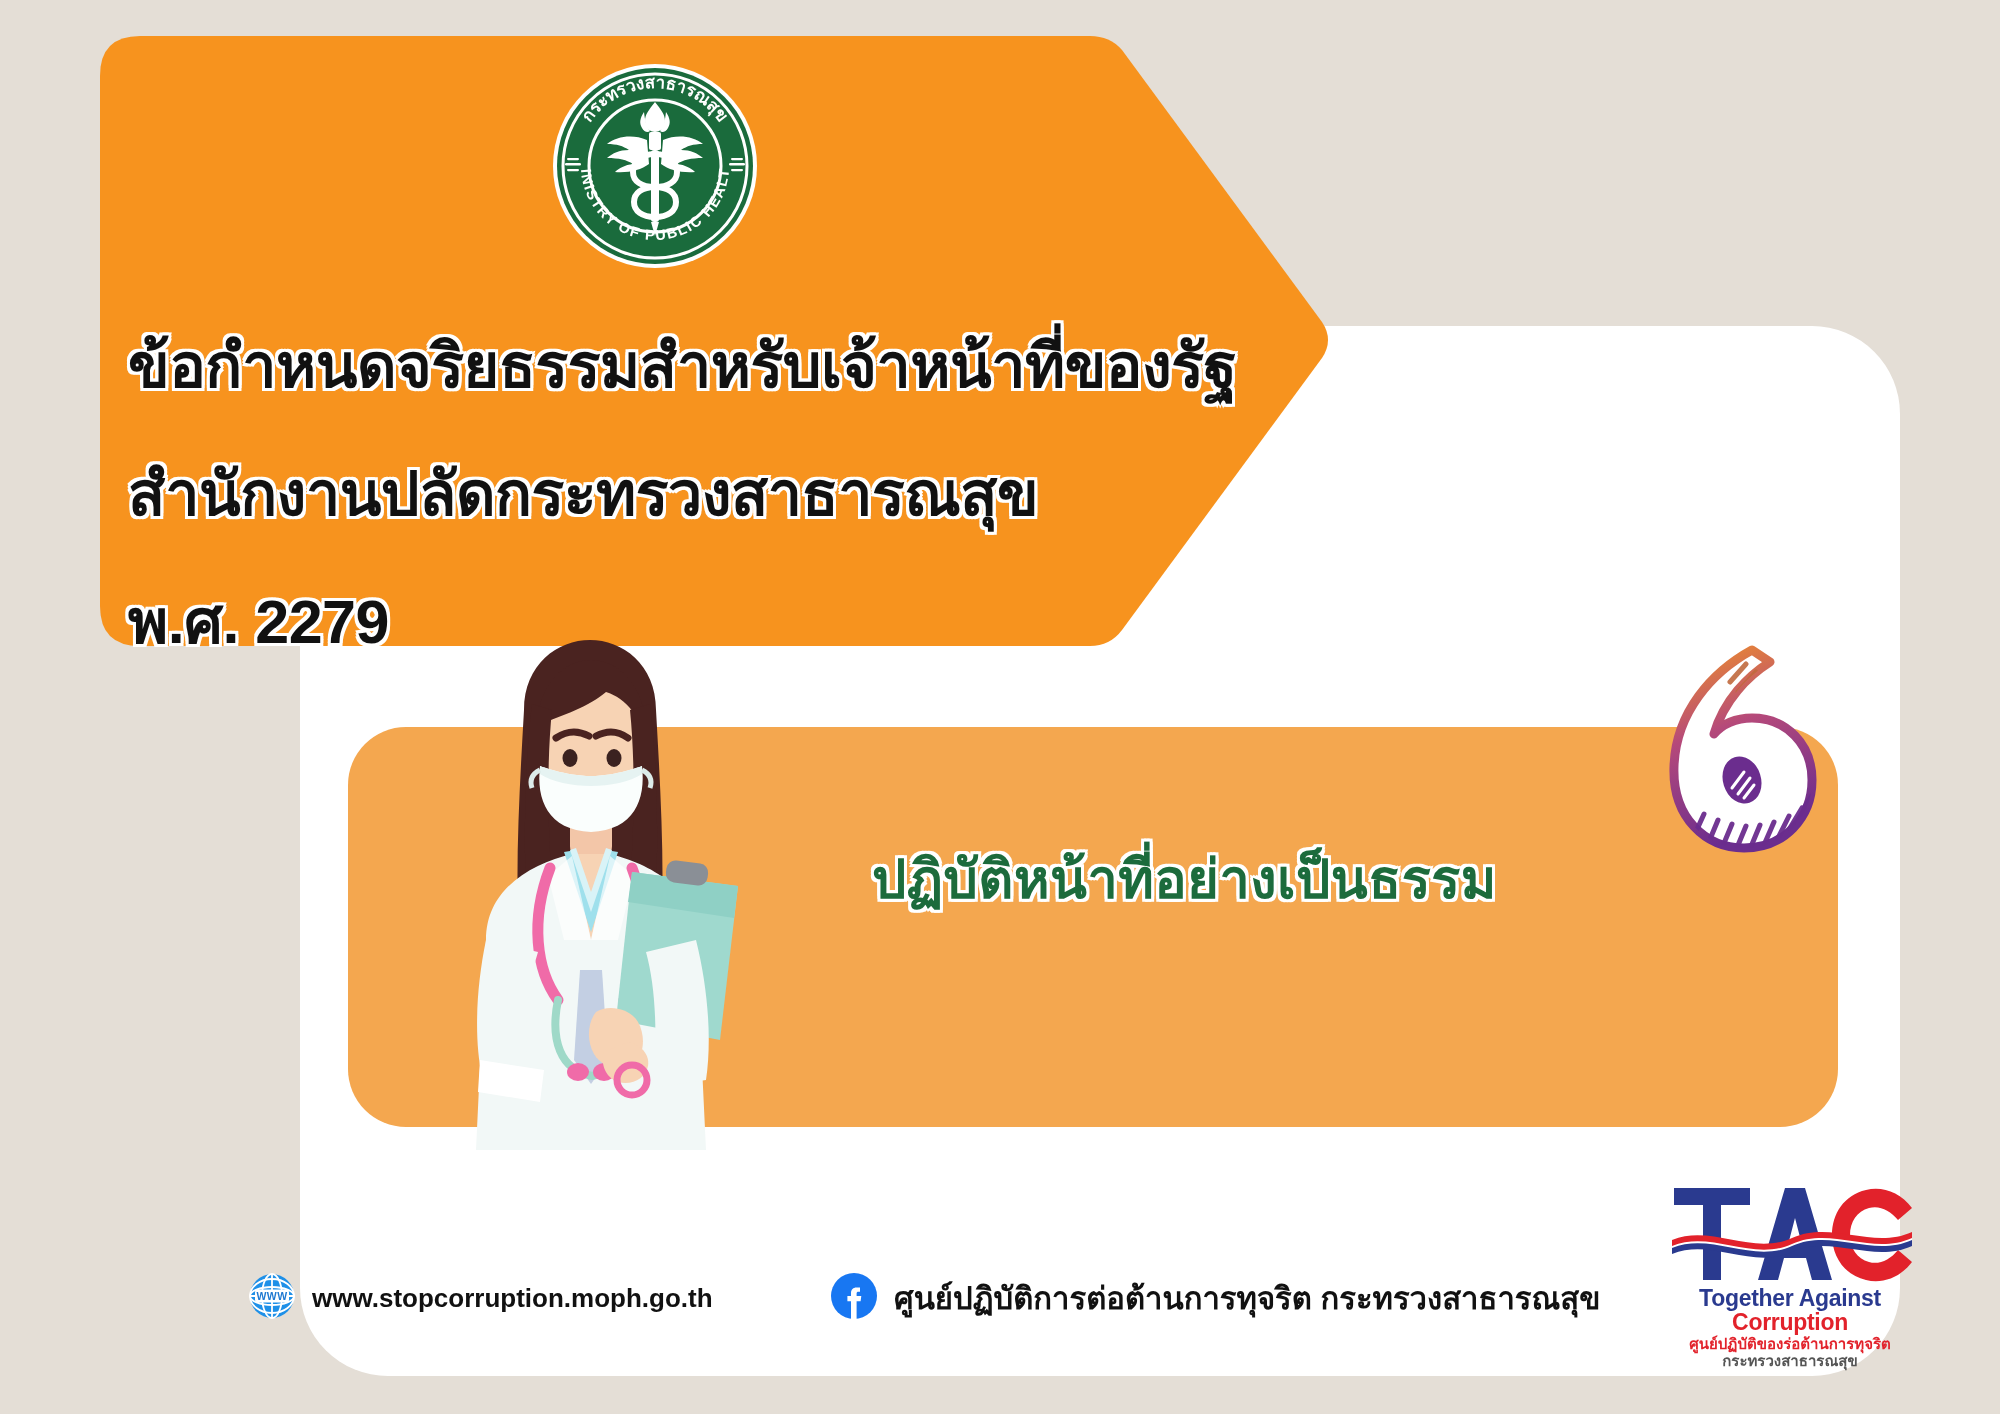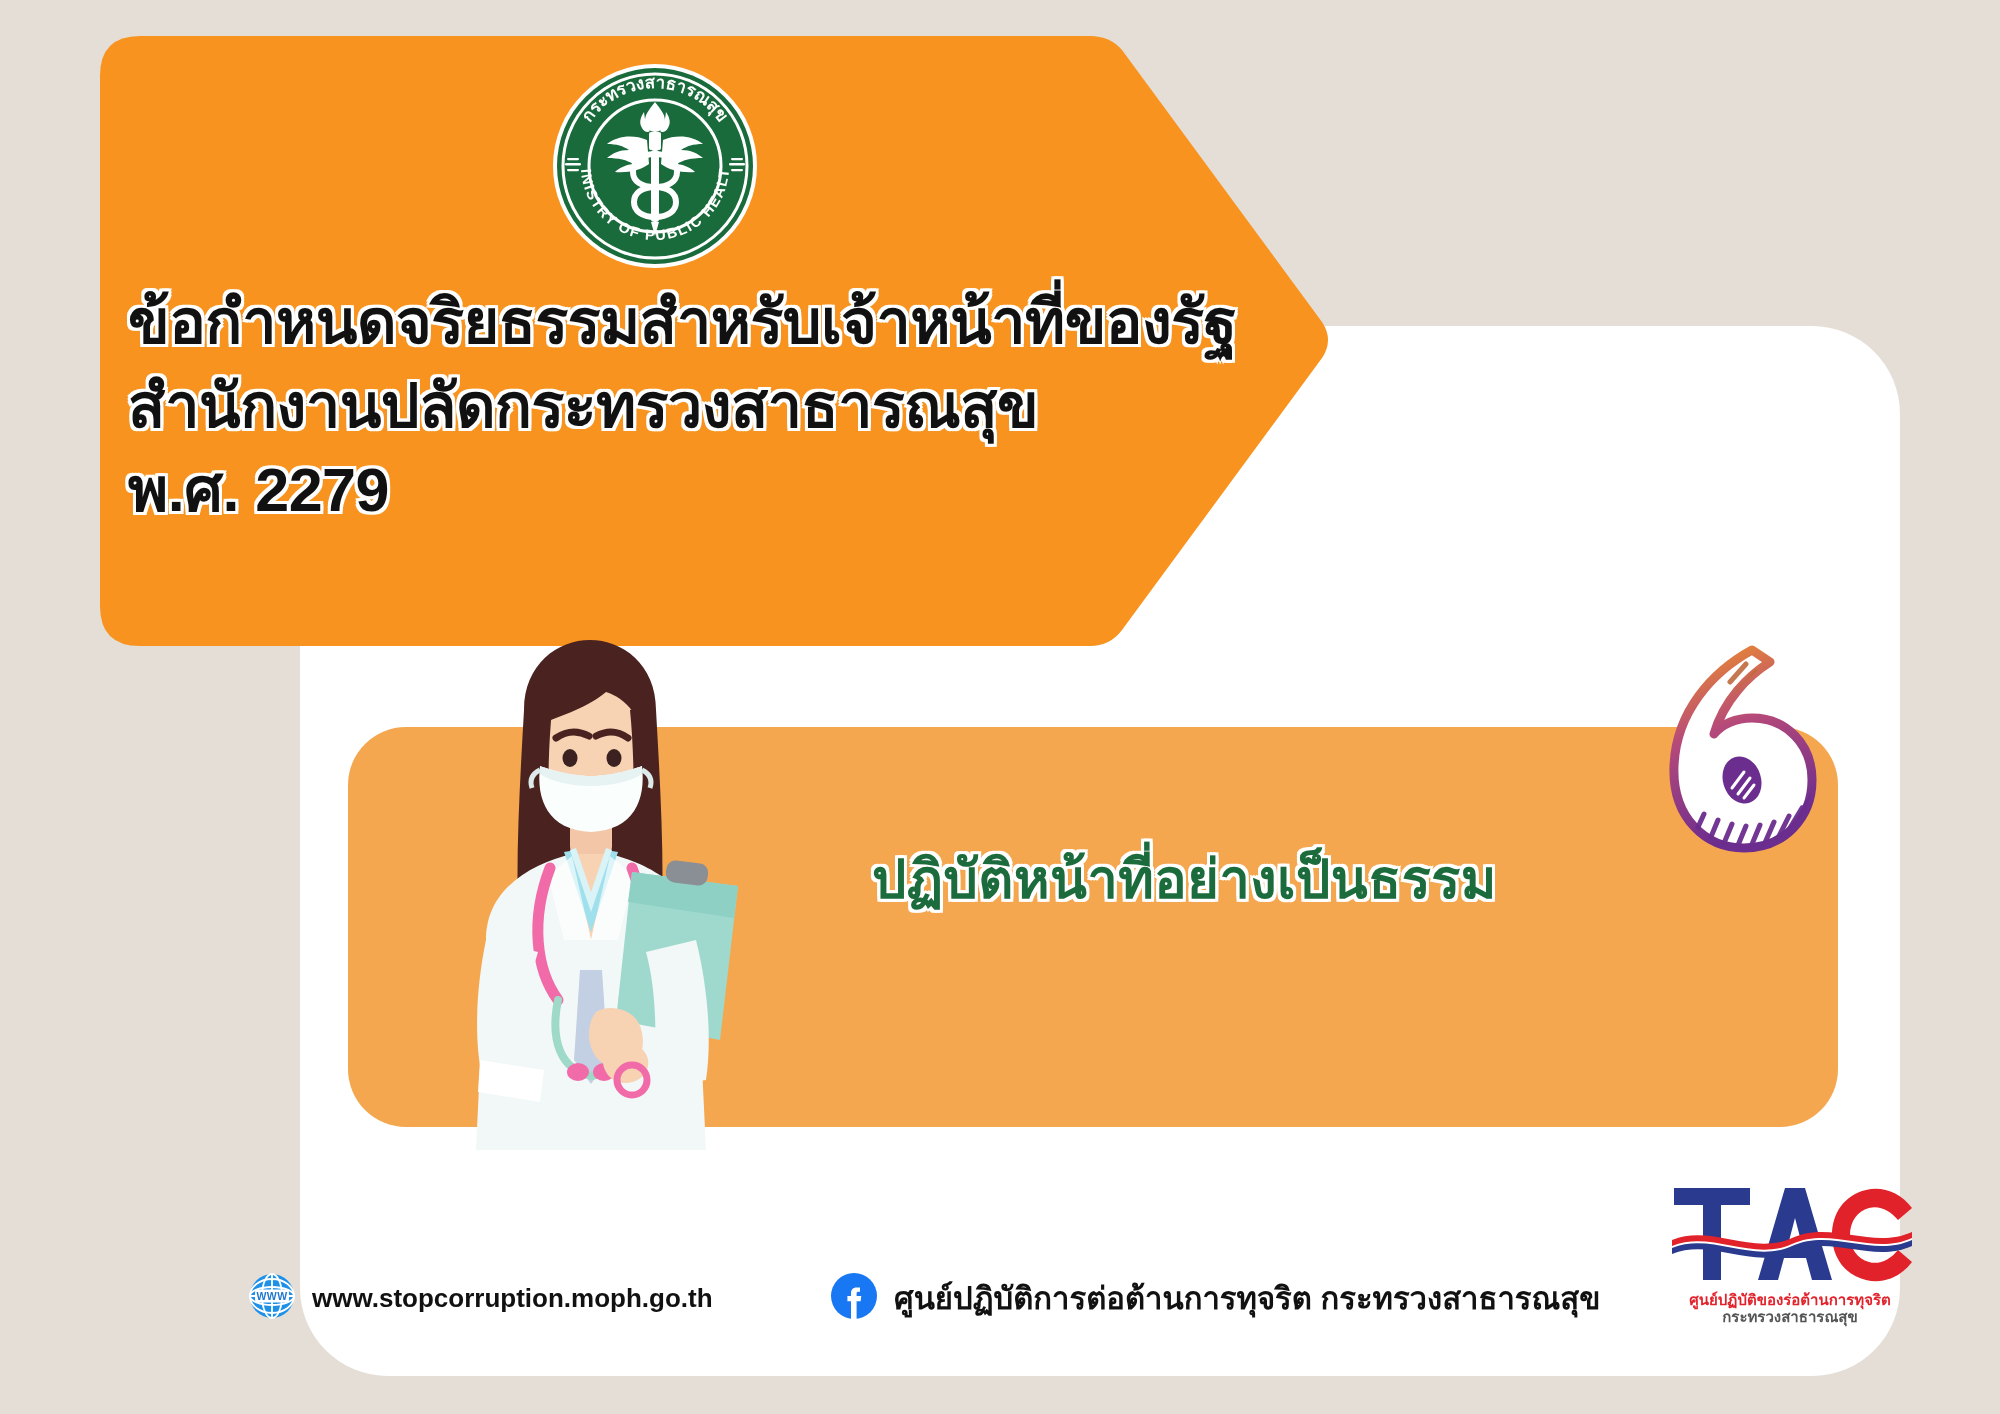--- a/index.html
+++ b/index.html
@@ -47,21 +47,21 @@
     font-weight:bold;
     font-size:61px;
     line-height:1.38;
     letter-spacing:-0.5px;
     text-shadow:
        3px 3px 0 #ffffff, -3px 3px 0 #ffffff,
        3px -3px 0 #ffffff, -3px -3px 0 #ffffff,
        0 3px 0 #ffffff, 0 -3px 0 #ffffff,
        3px 0 0 #ffffff, -3px 0 0 #ffffff;
   }
-  .headline .hl{display:block;white-space:nowrap;}
+  .headline .hl{display:block;white-space:nowrap;margin-top:44px;}
 
   
   .statement-panel{
     position:absolute;
     left:348px;top:727px;width:1490px;height:400px;
     background:#F4A74F;
     border-radius:58px;
     z-index:2;
   }
   .statement-text{
@@ -391,19 +391,23 @@
         <g>
           <path d="M12 64 C52 48 92 80 132 62 C172 44 212 74 252 56
                    L252 64 C212 82 172 52 132 70 C92 88 52 56 12 72 Z" fill="#FFFFFF"></path>
           <path d="M12 60 C52 44 92 76 132 58 C172 40 212 70 252 52
                    L252 58 C212 76 172 46 132 64 C92 82 52 50 12 66 Z" fill="#E2222B"></path>
           <path d="M12 68 C52 52 92 84 132 66 C172 48 212 78 252 60
                    L252 66 C212 84 172 54 132 72 C92 90 52 58 12 74 Z" fill="#2A3A8F"></path>
         </g>
       </svg>
     </div>
+    <div class="tac-tagline">
+      <span class="blue">Together Against</span>
+      <span class="red">Corruption</span>
+    </div>
     <div class="tac-sub">
       <span class="red">ศูนย์ปฏิบัติของร่อต้านการทุจริต</span>
       <span class="gray">กระทรวงสาธารณสุข</span>
     </div>
   </div>
 
 </div>
 
 </body></html>

